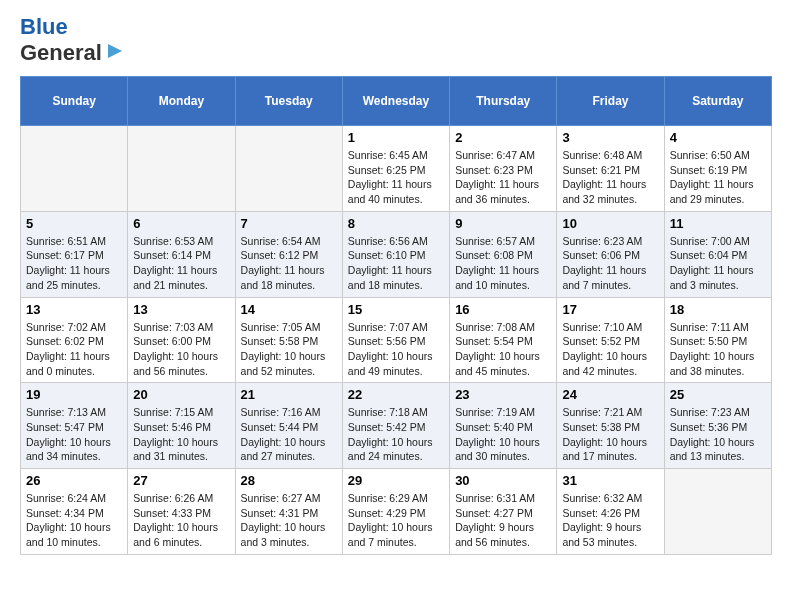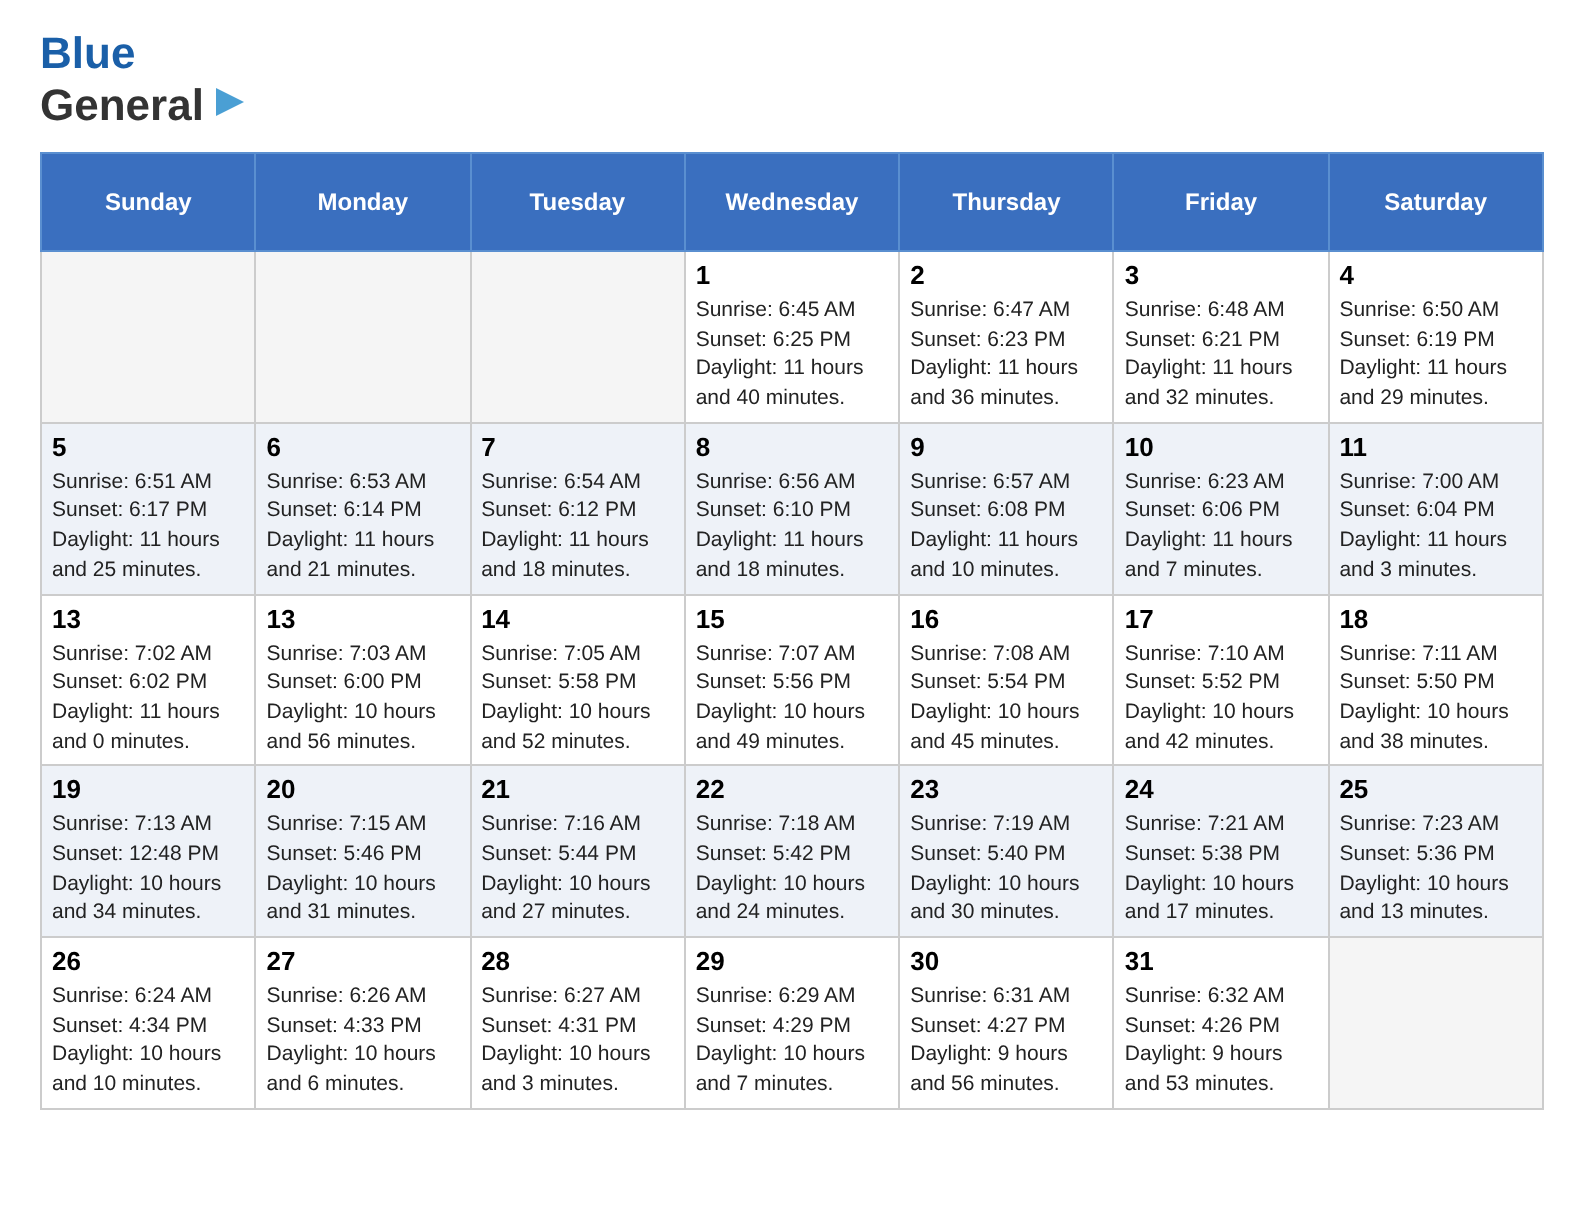--- a/index.html
+++ b/index.html
@@ -220,21 +220,21 @@
           <span class="day-num">18</span>
           <div class="cell-text">Sunrise: 7:11 AM</div>
           <div class="cell-text">Sunset: 5:50 PM</div>
           <div class="cell-text">Daylight: 10 hours and 38 minutes.</div>
         </td>
       </tr>
       <tr>
         <td class="alt-row">
           <span class="day-num">19</span>
           <div class="cell-text">Sunrise: 7:13 AM</div>
-          <div class="cell-text">Sunset: 12:48 PM</div>
+          <div class="cell-text">Sunset: 5:47 PM</div>
           <div class="cell-text">Daylight: 10 hours and 34 minutes.</div>
         </td>
         <td class="alt-row">
           <span class="day-num">20</span>
           <div class="cell-text">Sunrise: 7:15 AM</div>
           <div class="cell-text">Sunset: 5:46 PM</div>
           <div class="cell-text">Daylight: 10 hours and 31 minutes.</div>
         </td>
         <td class="alt-row">
           <span class="day-num">21</span>

